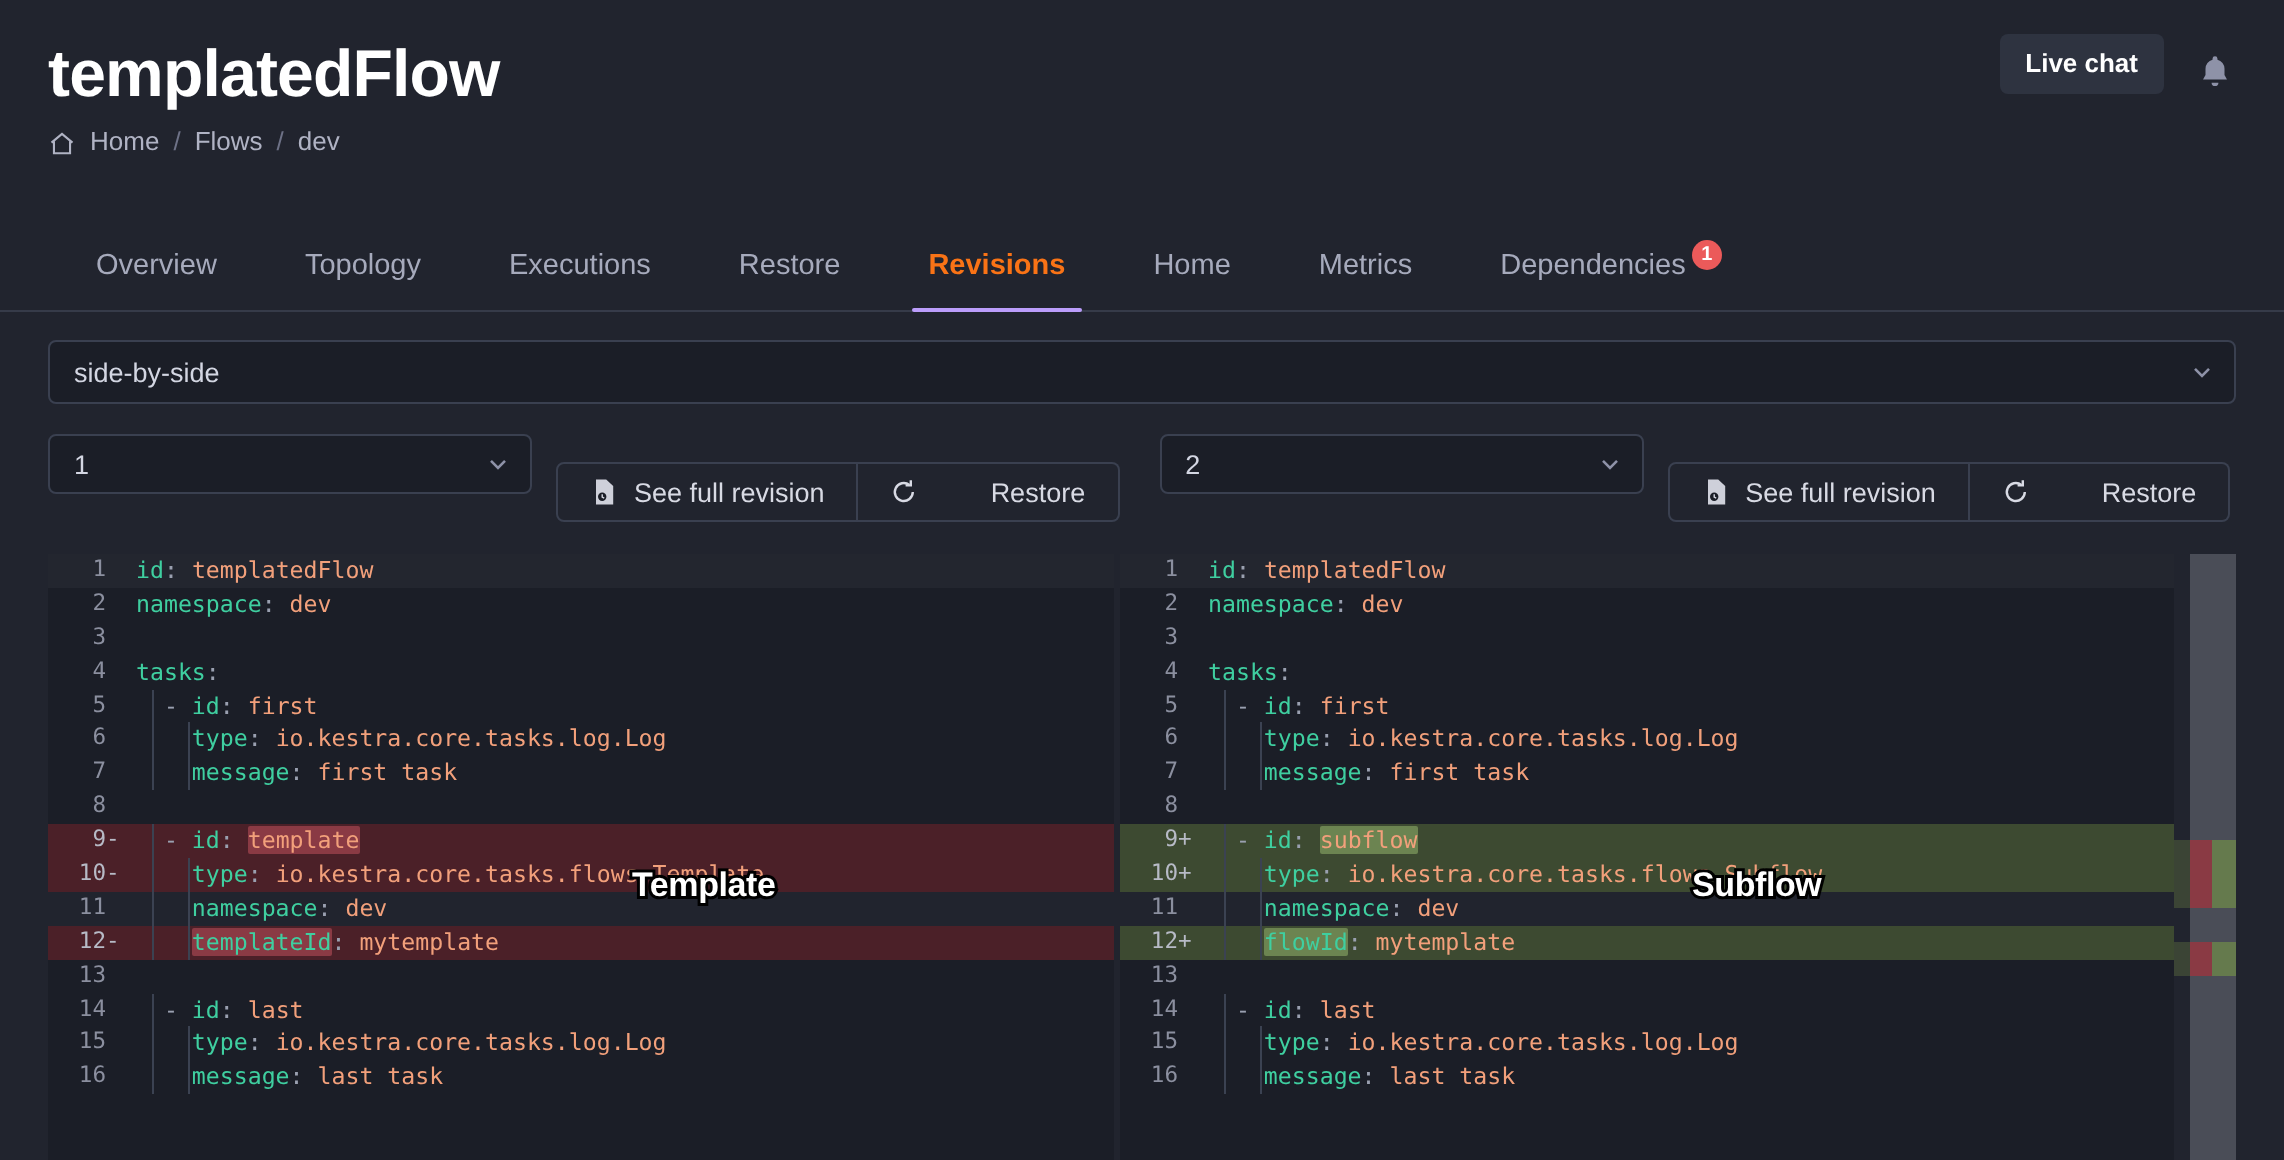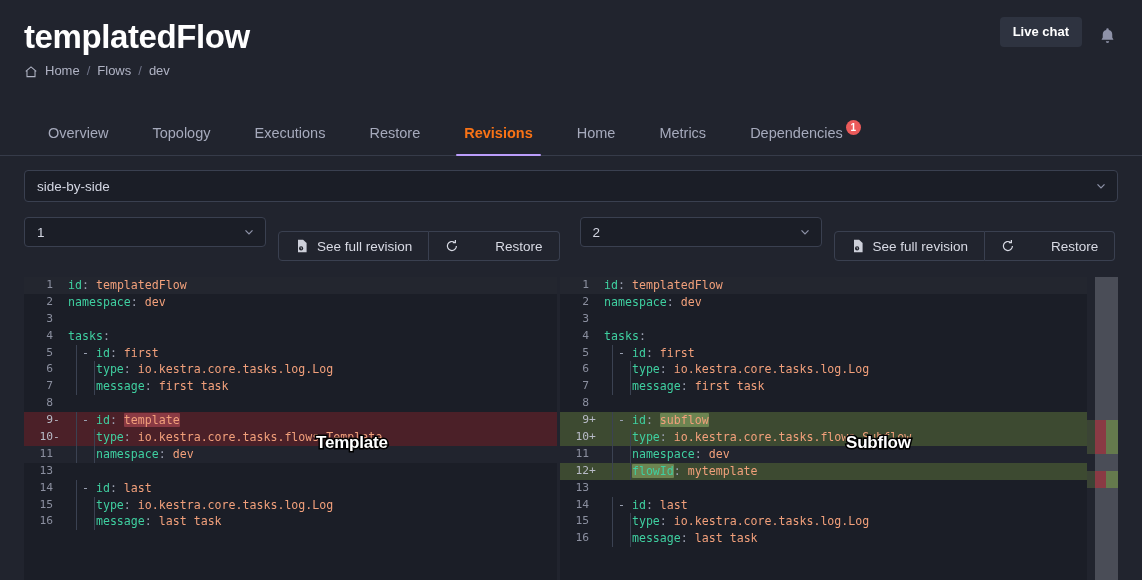--- a/index.html
+++ b/index.html
@@ -397,20 +397,21 @@
       <div class="row"><div class="gutter"><span>2</span><span class="sign"></span></div><div class="code"><span class="k">namespace</span><span class="p">: </span><span class="v">dev</span></div></div>
       <div class="row"><div class="gutter"><span>3</span><span class="sign"></span></div><div class="code"></div></div>
       <div class="row"><div class="gutter"><span>4</span><span class="sign"></span></div><div class="code"><span class="k">tasks</span><span class="p">:</span></div></div>
       <div class="row"><div class="guide g1"></div><div class="gutter"><span>5</span><span class="sign"></span></div><div class="code"><span class="d">  - </span><span class="k">id</span><span class="p">: </span><span class="v">first</span></div></div>
       <div class="row"><div class="guide g1"></div><div class="guide g2"></div><div class="gutter"><span>6</span><span class="sign"></span></div><div class="code"><span class="">    </span><span class="k">type</span><span class="p">: </span><span class="v">io.kestra.core.tasks.log.Log</span></div></div>
       <div class="row"><div class="guide g1"></div><div class="guide g2"></div><div class="gutter"><span>7</span><span class="sign"></span></div><div class="code"><span class="">    </span><span class="k">message</span><span class="p">: </span><span class="v">first task</span></div></div>
       <div class="row"><div class="gutter"><span>8</span><span class="sign"></span></div><div class="code"></div></div>
       <div class="row del"><div class="guide g1"></div><div class="gutter"><span>9</span><span class="sign">-</span></div><div class="code"><span class="d">  - </span><span class="k">id</span><span class="p">: </span><span class="w-del"><span class="v">template</span></span></div></div>
       <div class="row del"><div class="guide g1"></div><div class="guide g2"></div><div class="gutter"><span>10</span><span class="sign">-</span></div><div class="code"><span class="">    </span><span class="k">type</span><span class="p">: </span><span class="v">io.kestra.core.tasks.flows.Template</span></div></div>
       <div class="row ctx-del"><div class="guide g1"></div><div class="guide g2"></div><div class="gutter"><span>11</span><span class="sign"></span></div><div class="code"><span class="">    </span><span class="k">namespace</span><span class="p">: </span><span class="v">dev</span></div></div>
+      <div class="row del"><div class="guide g1"></div><div class="guide g2"></div><div class="gutter"><span>12</span><span class="sign">-</span></div><div class="code"><span class="">    </span><span class="w-del"><span class="k">templateId</span></span><span class="p">: </span><span class="v">mytemplate</span></div></div>
       <div class="row"><div class="gutter"><span>13</span><span class="sign"></span></div><div class="code"></div></div>
       <div class="row"><div class="guide g1"></div><div class="gutter"><span>14</span><span class="sign"></span></div><div class="code"><span class="d">  - </span><span class="k">id</span><span class="p">: </span><span class="v">last</span></div></div>
       <div class="row"><div class="guide g1"></div><div class="guide g2"></div><div class="gutter"><span>15</span><span class="sign"></span></div><div class="code"><span class="">    </span><span class="k">type</span><span class="p">: </span><span class="v">io.kestra.core.tasks.log.Log</span></div></div>
       <div class="row"><div class="guide g1"></div><div class="guide g2"></div><div class="gutter"><span>16</span><span class="sign"></span></div><div class="code"><span class="">    </span><span class="k">message</span><span class="p">: </span><span class="v">last task</span></div></div>
     </div>
   <div class="gap"></div>
   <div class="pane pane-right">
       <div class="row active-line"><div class="gutter"><span>1</span><span class="sign"></span></div><div class="code"><span class="k">id</span><span class="p">: </span><span class="v">templatedFlow</span></div></div>
       <div class="row"><div class="gutter"><span>2</span><span class="sign"></span></div><div class="code"><span class="k">namespace</span><span class="p">: </span><span class="v">dev</span></div></div>
       <div class="row"><div class="gutter"><span>3</span><span class="sign"></span></div><div class="code"></div></div>

